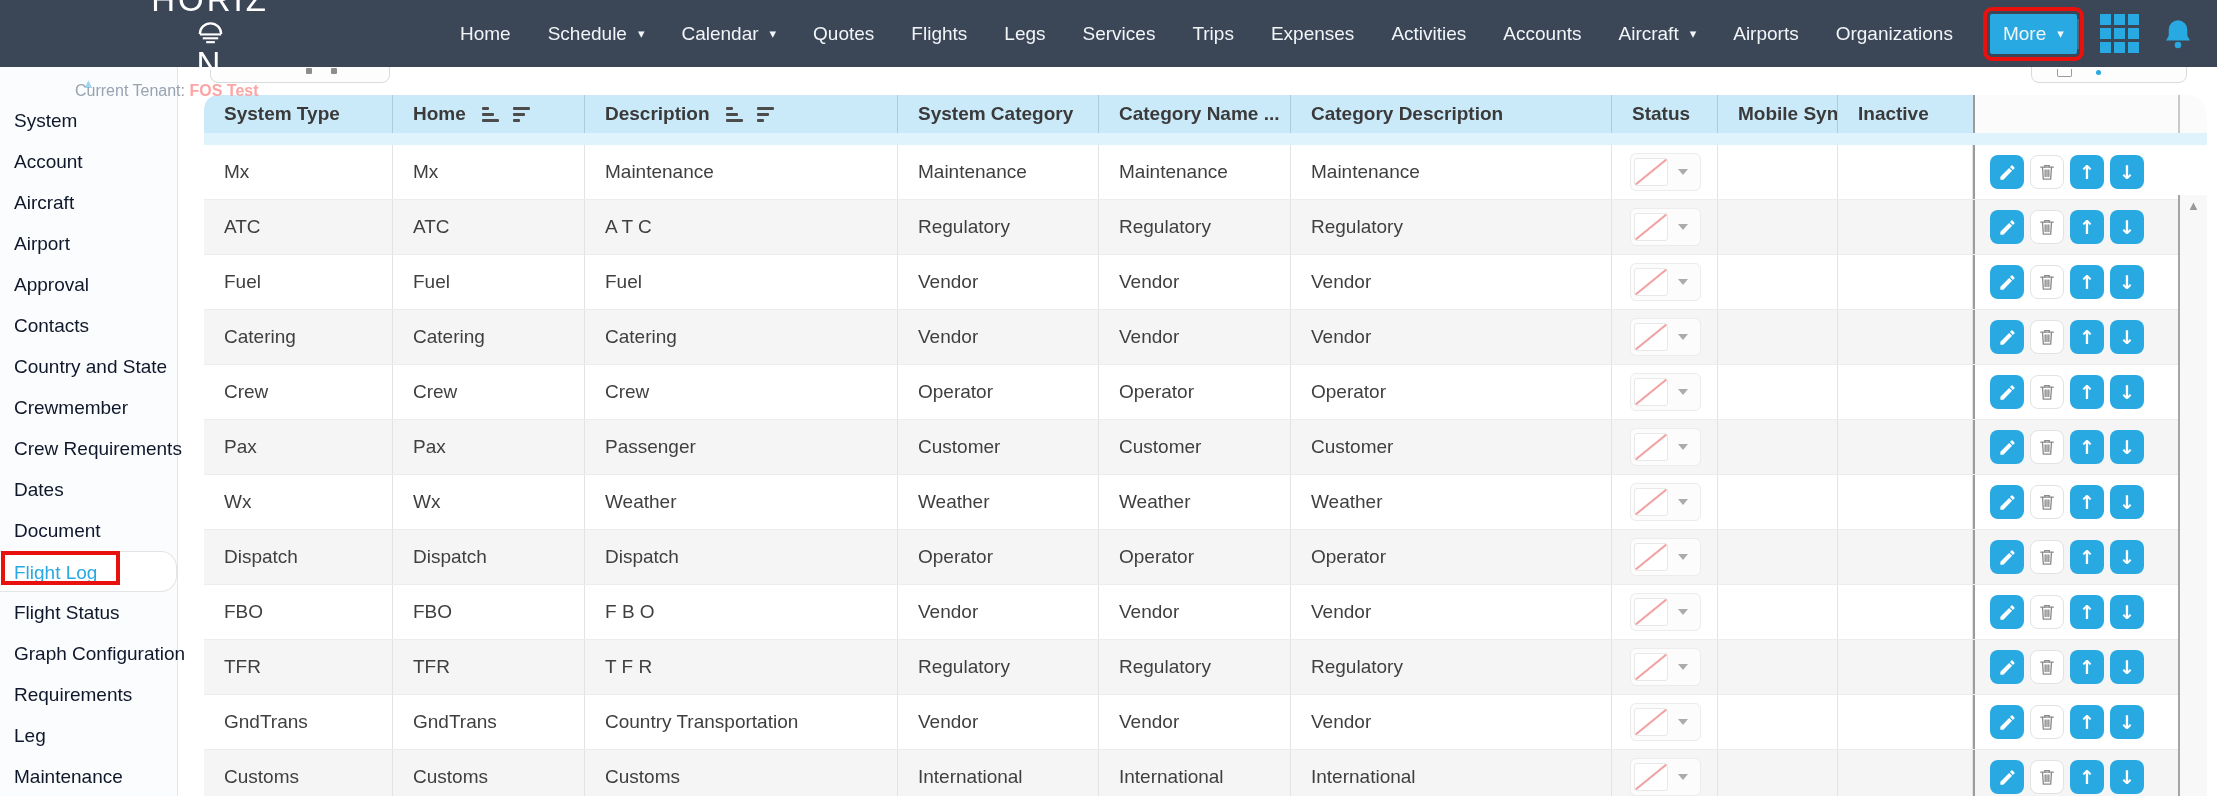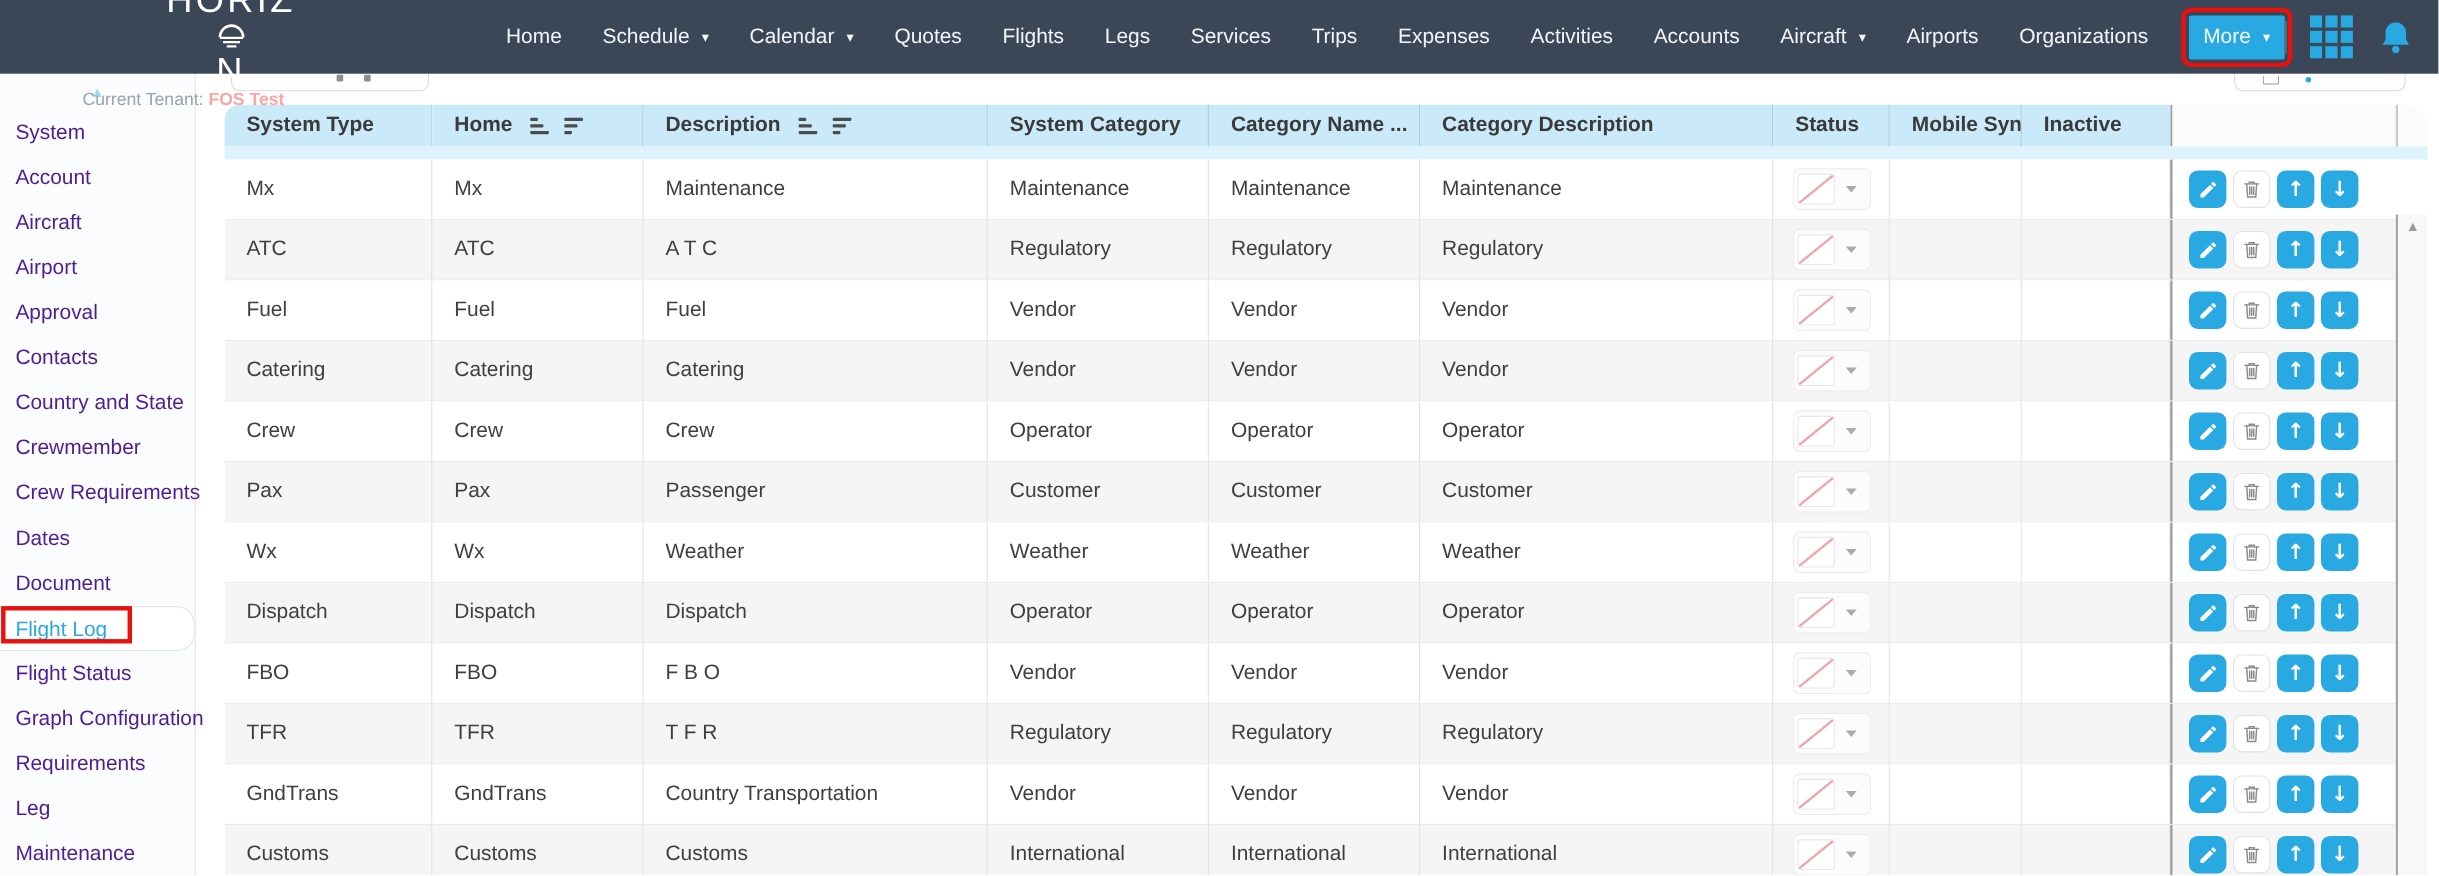--- a/index.html
+++ b/index.html
@@ -42,21 +42,21 @@
   .pb-mark.m1{left:95px;}
   .pb-mark.m2{left:120px;}
   .partial-btn.right{left:2031px;top:40px;width:156px;height:43px;}
   .pb-icon-frag{position:absolute;left:25px;bottom:5px;width:15px;height:8px;border:1.5px solid #9a9a9a;border-top:none;border-radius:0 0 2px 2px;}
   .pb-dot{position:absolute;left:64px;bottom:7px;width:5px;height:5px;border-radius:50%;background:var(--accent,#29a9e1);}
 
   
   .sidebar{position:absolute;left:0;top:67px;width:178px;height:729px;background:#fbfcfd;border-right:1px solid #e3e6e9;z-index:2;}
   .sidebar-scroll-up{height:33px;text-align:center;line-height:33px;font-size:13px;color:#9ed7f1;}
   .sidebar-list{margin:0;padding:0;list-style:none;}
-  .sidebar-item{height:41px;line-height:41px;padding-left:14px;font-size:19px;color:#4c1d95;white-space:nowrap;cursor:default;}
+  .sidebar-item{height:41px;line-height:41px;padding-left:14px;font-size:19px;color:#0f172a;white-space:nowrap;cursor:default;}
   .sidebar-item.selected{background:#fff;border:1px solid #e4e4e4;border-left:none;border-radius:0 16px 16px 0;color:var(--accent,#29a9e1);}
 
   
   .anno-box{position:absolute;border:4px solid var(--red,#e8110e);z-index:40;pointer-events:none;}
   .anno-flightlog{left:1px;top:551px;width:119px;height:34px;}
 
   
   .grid-wrap{position:absolute;left:204px;top:95px;width:2003px;height:701px;background:#fff;
     border-radius:14px 20px 0 0;overflow:hidden;z-index:2;}
   .grid-header{display:flex;height:38px;}

